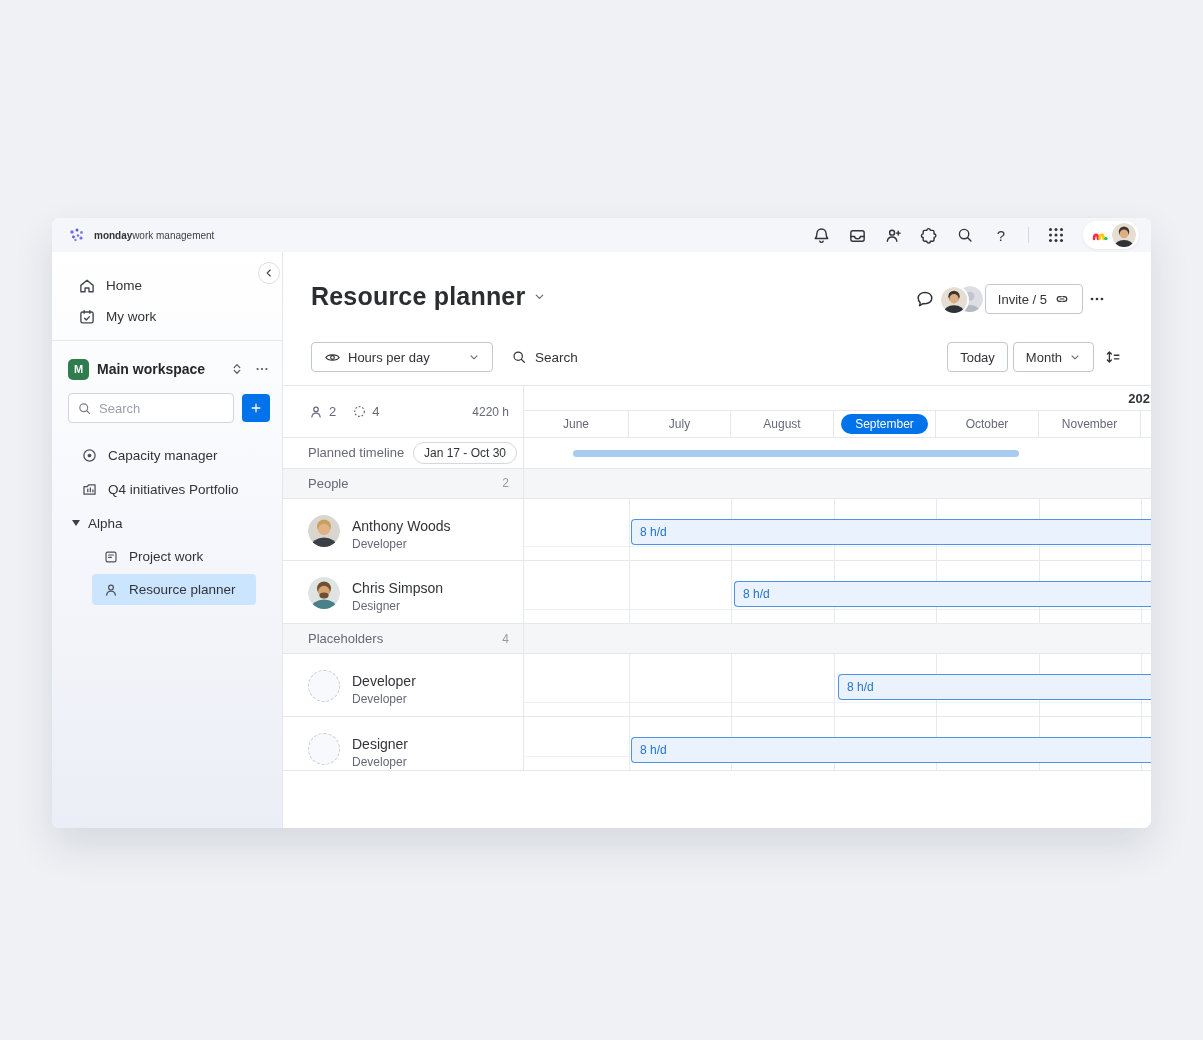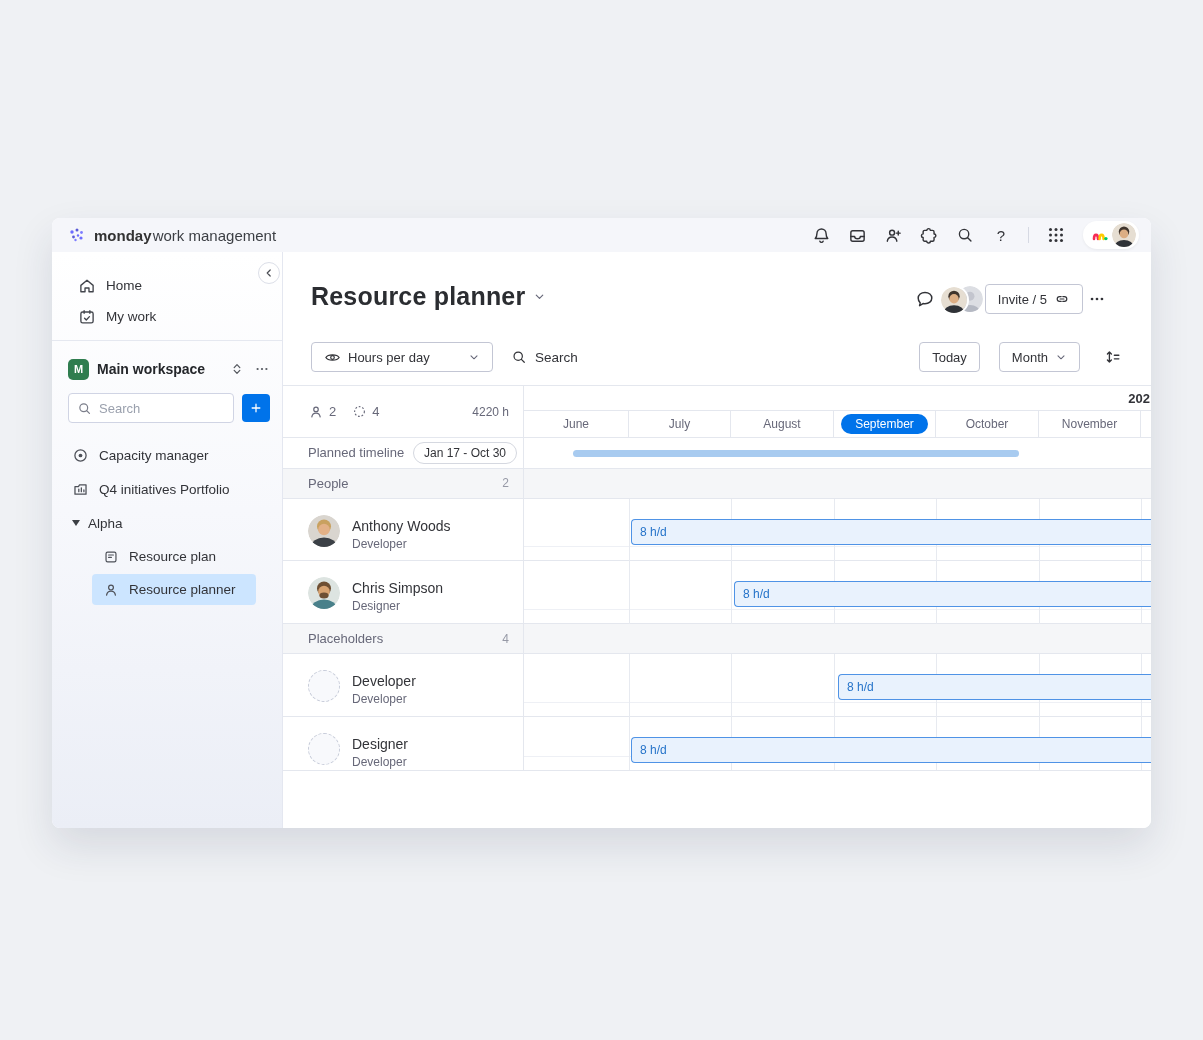--- a/index.html
+++ b/index.html
@@ -4,21 +4,21 @@
 <style>
   * { margin:0; padding:0; box-sizing:border-box; }
   html,body { width:1203px; height:1040px; }
   body { font-family:"Liberation Sans", sans-serif; background:#eff1f4; position:relative; overflow:hidden; color:#323338; }
 
   .app-card { position:absolute; left:52px; top:218px; width:1099px; height:610px;
     background:#fff; border-radius:8px; box-shadow:0 18px 40px rgba(35,42,78,.12); overflow:hidden; }
 
   
   .topbar { height:34px; background:#f5f6fa; display:flex; align-items:center; padding:0 12px 0 16px; }
-  .brand { display:flex; align-items:center; gap:8px; font-size:15px; color:#333; }
+  .brand { display:flex; align-items:center; gap:8px; font-size:10px; color:#333; }
   .brand b { font-weight:700; }
   .brand .rest { font-weight:400; color:#3c3f44; margin-left:-3px; }
   .topbar-right { margin-left:auto; display:flex; align-items:center; gap:6px; }
   .tb-btn { width:30px; height:26px; display:flex; align-items:center; justify-content:center;
     border-radius:4px; color:#323338; cursor:pointer; background:transparent; border:none; }
   .tb-divider { width:1px; height:16px; background:#d6d9e3; margin:0 6px; }
   .help-glyph { font-size:15px; font-weight:500; }
   .profile-pill { background:#fff; border-radius:16px; height:28px; display:flex; align-items:center;
     gap:4px; padding:2px 3px 2px 8px; margin-left:6px; box-shadow:0 1px 3px rgba(0,0,0,.06); }
   .vatar { border-radius:50%; overflow:hidden; display:inline-block; line-height:0; }
@@ -44,21 +44,21 @@
   .ws-tools { margin-left:auto; display:flex; align-items:center; gap:10px; color:#55585f; }
   .search-row { display:flex; gap:8px; padding:6px 12px 4px 16px; align-items:center; }
   .side-search { flex:1; height:30px; border:1px solid #d0d4e4; border-radius:4px; background:#fff;
     display:flex; align-items:center; gap:7px; padding:0 8px; color:#9699a6; }
   .side-search input { border:none; outline:none; width:100%; font-size:13px; color:#323338;
     font-family:"Liberation Sans",sans-serif; background:transparent; }
   .side-search input::placeholder { color:#9aa0ad; }
   .add-btn { width:28px; height:28px; border-radius:4px; background:#0073ea; border:none; color:#fff;
     display:flex; align-items:center; justify-content:center; cursor:pointer; }
   .tree { margin-top:12px; display:flex; flex-direction:column; gap:2px; }
-  .tree-item { height:32px; display:flex; align-items:center; gap:10px; padding-left:20px;
+  .tree-item { height:32px; display:flex; align-items:center; gap:10px; padding-left:29px;
     font-size:13.5px; cursor:pointer; color:#323338; }
   .tree-item .ic { color:#4d5058; display:flex; }
   .tree-parent { padding-left:20px; gap:8px; }
   .tri { width:0; height:0; }
   .tri-right { border-top:4.5px solid transparent; border-bottom:4.5px solid transparent; border-left:6px solid #3c3f45; }
   .tri-down  { border-left:4.5px solid transparent; border-right:4.5px solid transparent; border-top:6px solid #3c3f45; }
   .tree-child { margin-left:40px; padding-left:11px; border-radius:4px; height:31px; margin-right:26px; }
   .tree-child.selected { background:#cce5ff; }
 
   
@@ -72,21 +72,21 @@
   .btn { border:1px solid #c3c6d4; background:#fff; border-radius:4px; height:30px; display:flex;
     align-items:center; gap:7px; padding:0 12px; font-size:13px; color:#323338; cursor:pointer;
     font-family:"Liberation Sans",sans-serif; }
   .icon-btn { border:none; background:transparent; color:#323338; cursor:pointer; display:flex;
     align-items:center; justify-content:center; width:28px; height:28px; border-radius:4px; }
 
   .toolbar { position:absolute; top:90px; left:28px; right:24px; height:30px; display:flex; align-items:center; }
   .view-select { width:182px; justify-content:flex-start; }
   .view-select .chev { margin-left:auto; }
   .tb-search { display:flex; align-items:center; gap:8px; margin-left:18px; font-size:13.5px; color:#323338; cursor:pointer; }
-  .toolbar-right { margin-left:auto; display:flex; align-items:center; gap:19px; }
+  .toolbar-right { margin-left:auto; display:flex; align-items:center; gap:5px; }
 
   
   .grid { position:absolute; top:133px; left:0; right:0; height:385px; border-top:1px solid #e4e7ee;
     display:flex; flex-direction:column; overflow:hidden; }
   .row { display:flex; width:100%; position:relative; }
   .cell-l { width:241px; flex:0 0 241px; border-right:1px solid #e4e7ee; position:relative; }
   .cell-r { flex:1; position:relative; }
 
   .hdr-row { height:52px; border-bottom:1px solid #e4e7ee; }
   .hdr-counts { display:flex; align-items:center; height:100%; padding:0 14px 0 25px; color:#676879; }
@@ -331,21 +331,21 @@
           <span class="tri tri-down"></span>
           <span>Alpha</span>
         </div>
         <div class="tree-item tree-child">
           <span class="ic">
               <svg width="16" height="16" viewBox="0 0 20 20" fill="none" stroke="currentColor" stroke-width="1.5" stroke-linecap="round" stroke-linejoin="round">
                 <rect x="3.8" y="3.8" width="12.4" height="12.4" rx="2"></rect>
                 <path d="M7 7.5h6M7 10.5h3.5"></path>
               </svg>
             </span>
-          <span>Resource plan</span>
+          <span>Project work</span>
         </div>
         <div class="tree-item tree-child selected">
           <span class="ic">
               <svg width="16" height="16" viewBox="0 0 20 20" fill="none" stroke="currentColor" stroke-width="1.5" stroke-linecap="round">
                 <circle cx="10" cy="7" r="3"></circle>
                 <path d="M4.5 16.5c.5-3.3 2.7-5 5.5-5s5 1.7 5.5 5"></path>
               </svg>
             </span>
           <span>Resource planner</span>
         </div>

